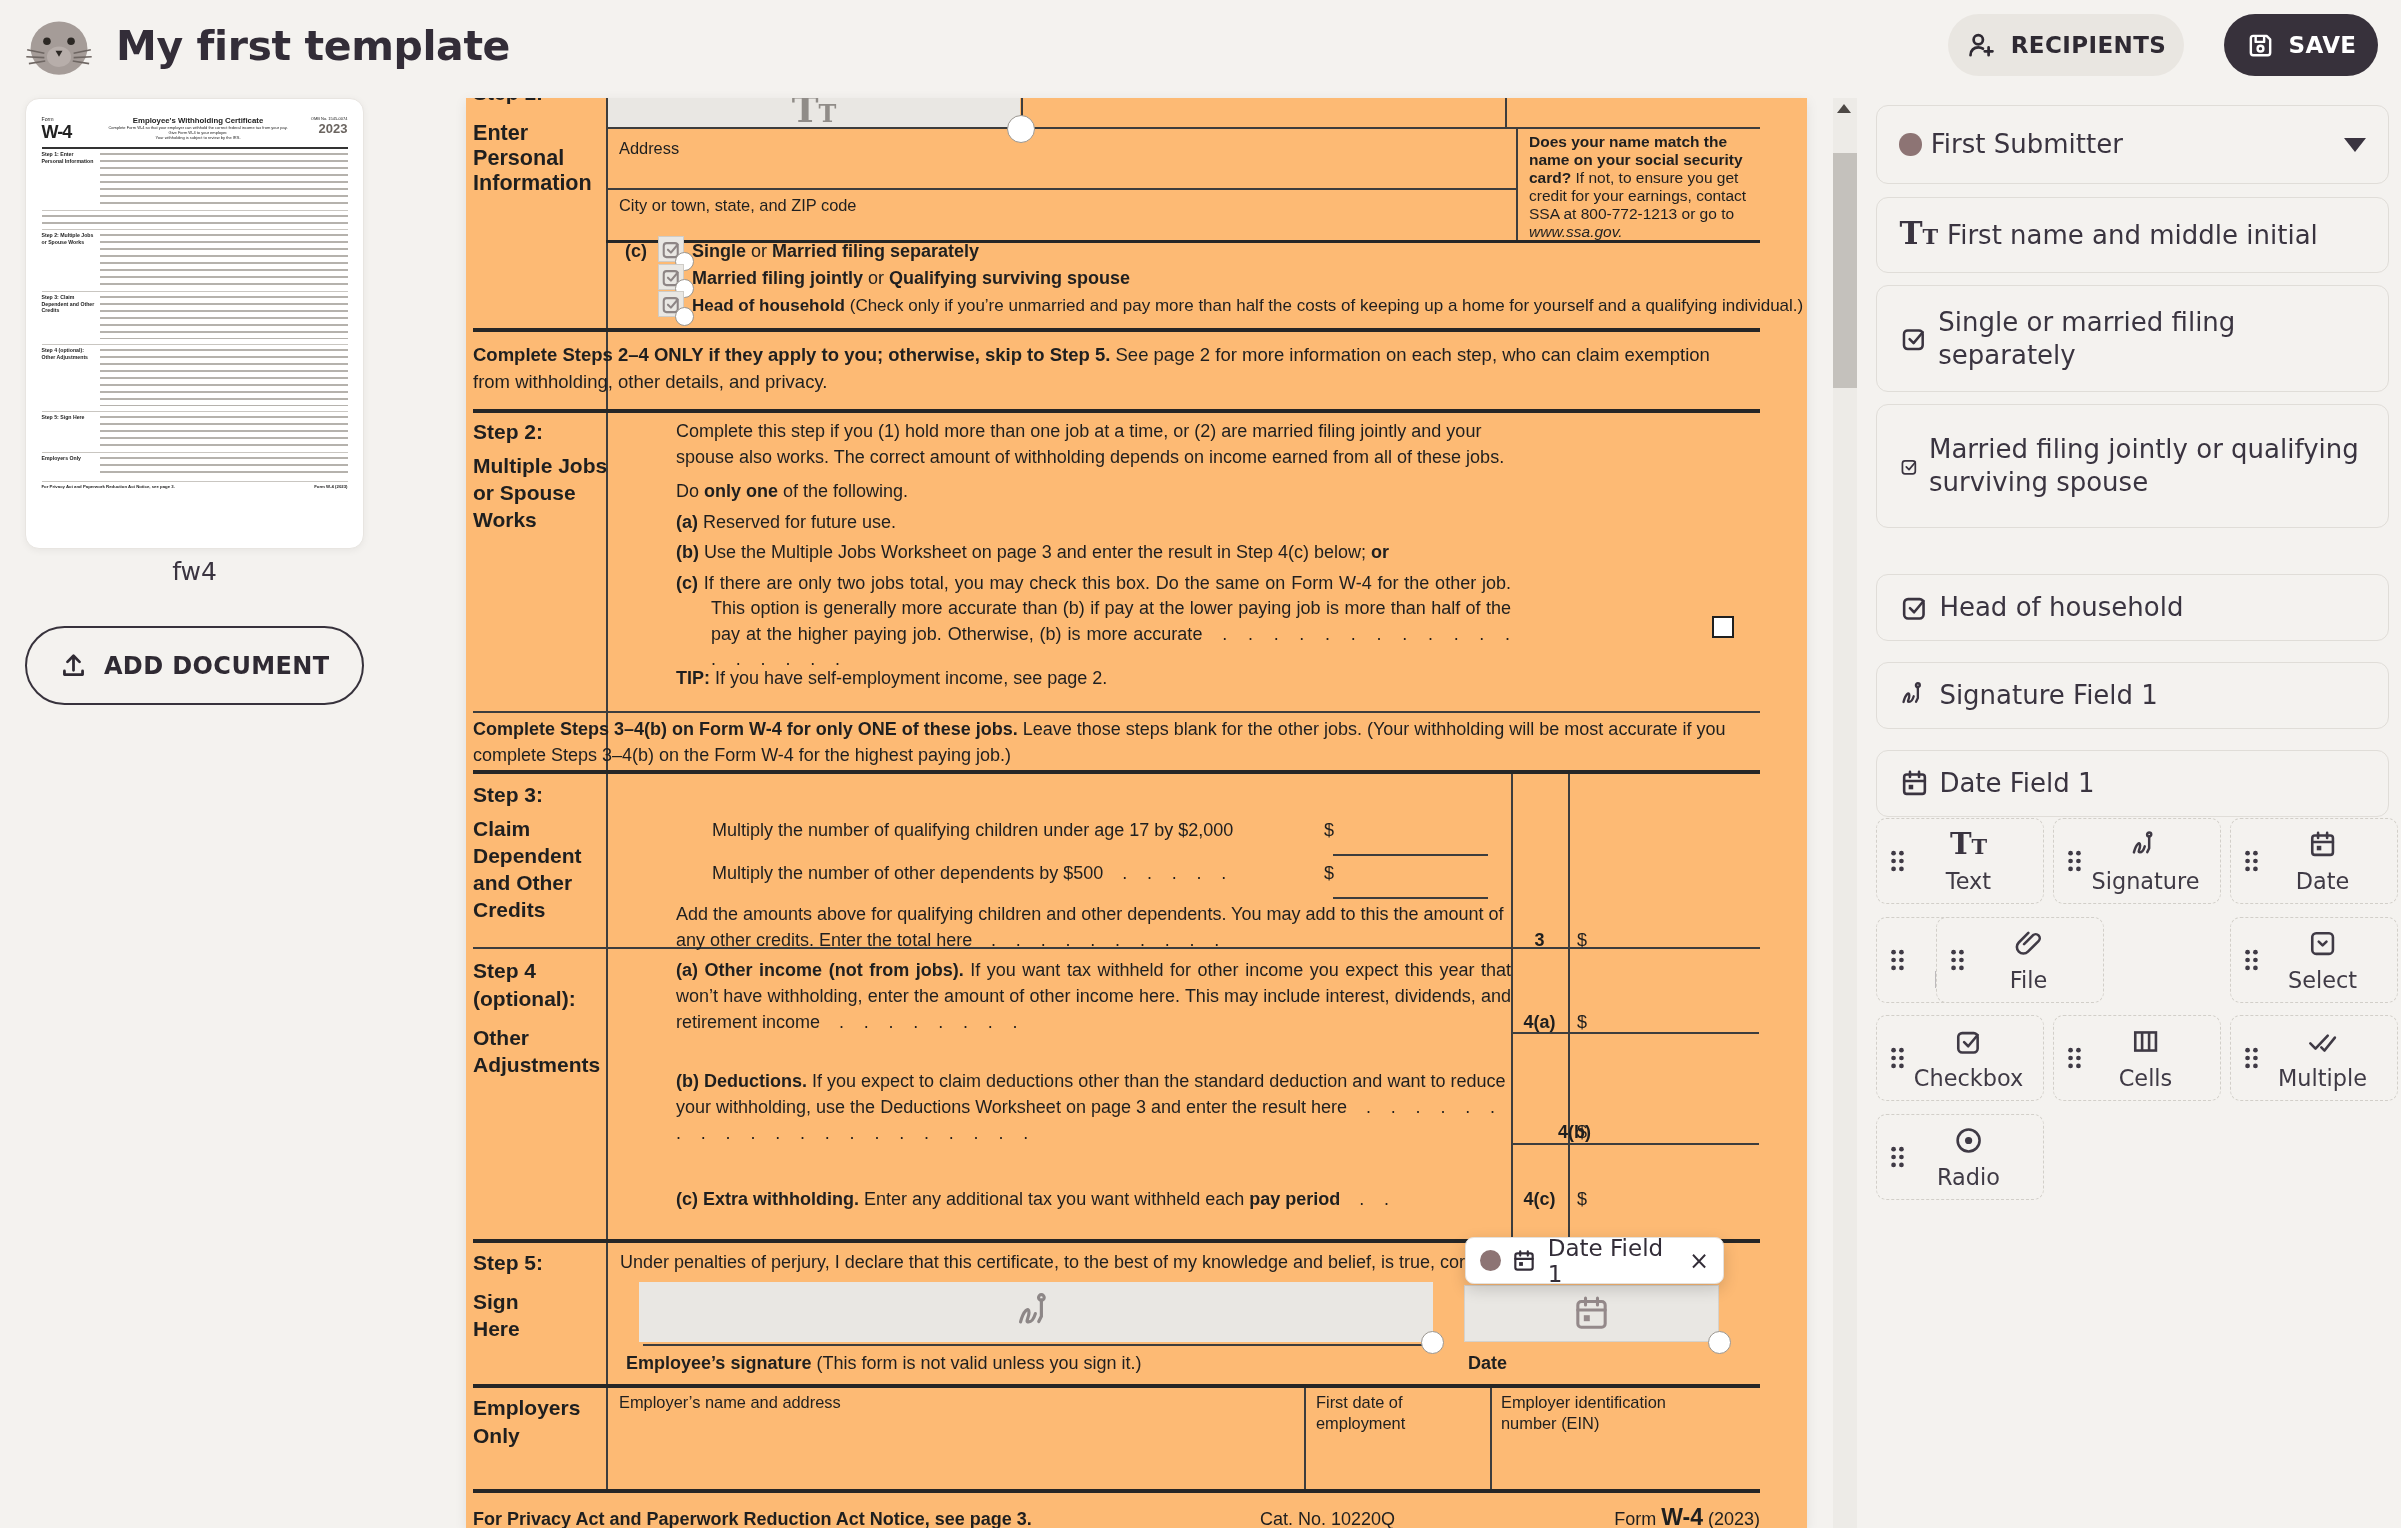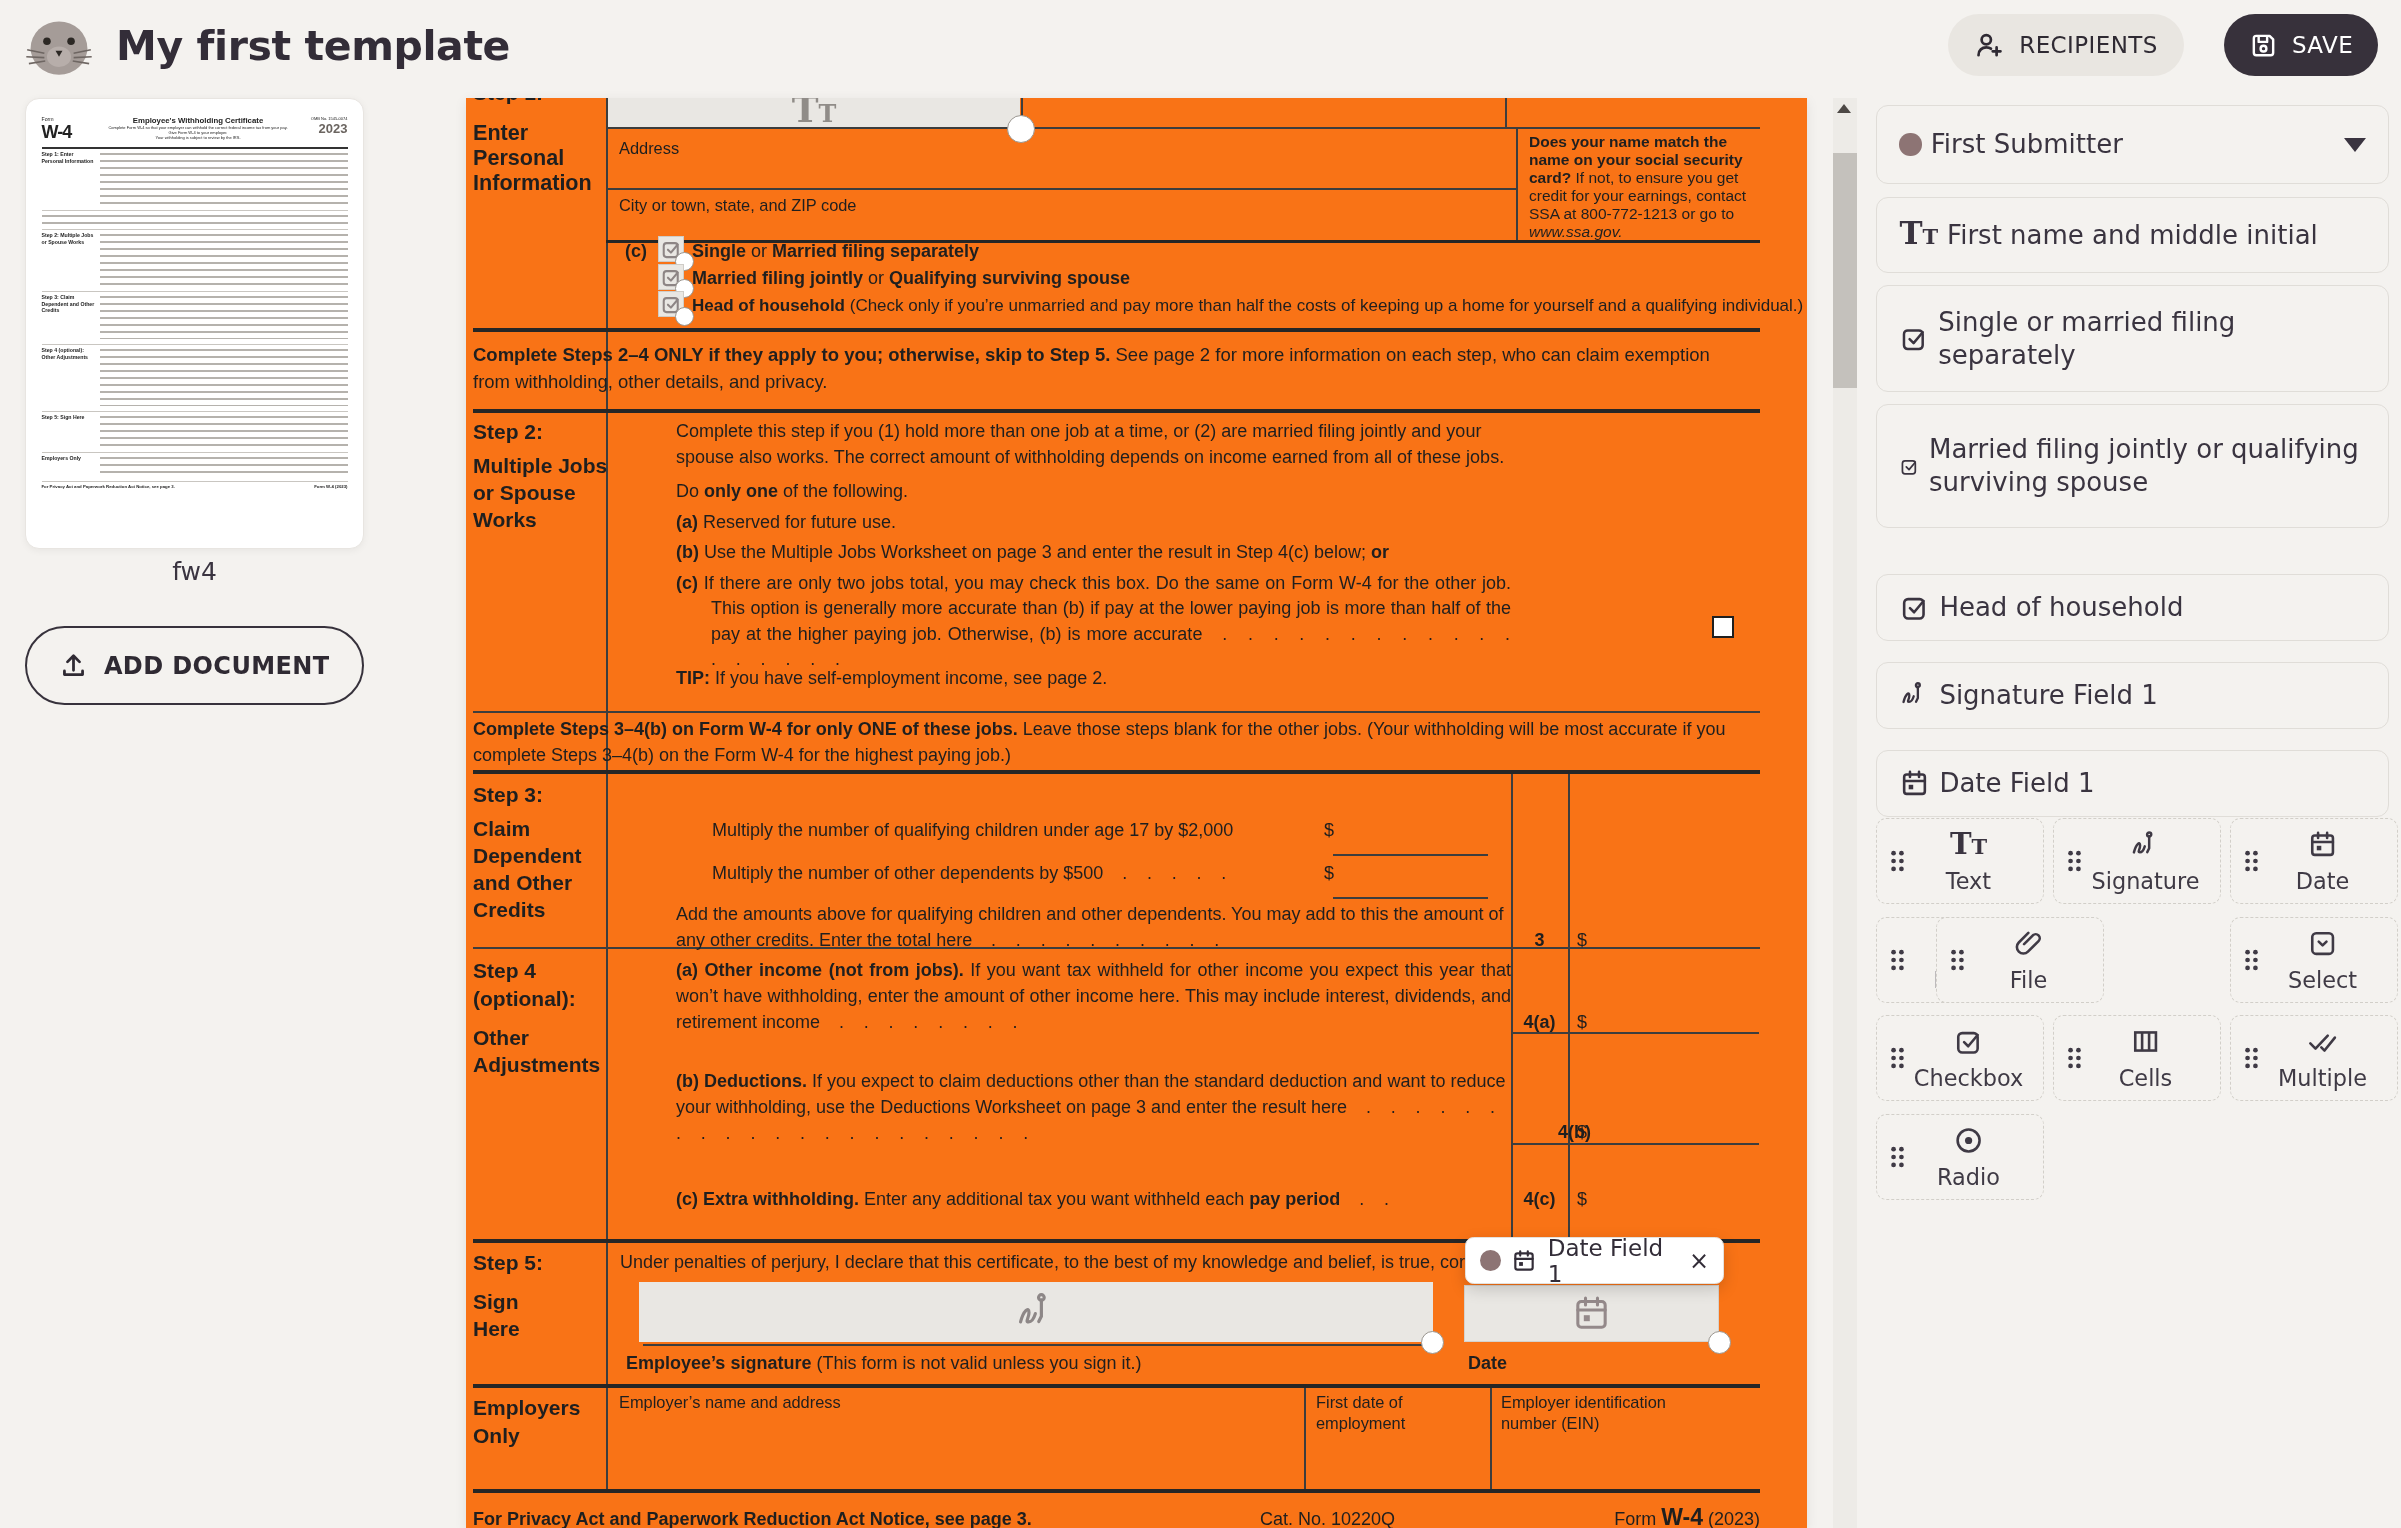--- a/index.html
+++ b/index.html
@@ -7,21 +7,21 @@
               font-family:"DejaVu Sans","Liberation Sans",sans-serif; color:#332d38; }
   .abs { position:absolute; }
   svg { display:block; }
 
   
   .header { position:absolute; left:0; top:0; width:2401px; height:98px; }
   .title { position:absolute; left:116px; top:22.4px; font-size:41px; font-weight:700; letter-spacing:-0.4px; color:#332d38;text-align:center; }
   .pill { position:absolute; top:14px; height:62px; border-radius:35px; display:flex; align-items:center; justify-content:center; gap:14px; cursor:pointer; }
   .pill-recipients { left:1948px; width:236px; background:#e9e6e1; color:#2f2a33; }
   .pill-save { left:2224px; width:154px; background:#37313b; color:#ffffff; }
-  .pill span { font-size:23px; font-weight:400; letter-spacing:0.4px; }
+  .pill span { font-size:23px; font-weight:700; letter-spacing:0.4px; }
 
   
   .thumb-card { position:absolute; left:25px; top:98px; width:339px; height:451px; background:#ffffff;
                 border:0.9px solid #e8e5e1; border-radius:14px; box-shadow:0 1.7px 7px rgba(0,0,0,0.05); padding:17px 15.5px; cursor:pointer; }
   .doc-caption { position:absolute; left:25px; top:557px; width:339px; text-align:center; font-size:25px; color:#3a3440; }
   .add-doc { position:absolute; left:25px; top:626px; width:339px; height:79px; border:2.6px solid #37323c; border-radius:40px;
              display:flex; align-items:center; justify-content:center; gap:15.5px; cursor:pointer; }
   .add-doc span { font-size:24px; font-weight:700; letter-spacing:0.4px; color:#2f2a33; }
 
   
@@ -29,21 +29,21 @@
   .m-head { display:flex; border-bottom:2.6px solid #333; padding-bottom:3.5px; }
   .m-w4 { width:64px; } .m-w4 .f { font-size:5.2px; } .m-w4 .b { font-size:18px; font-weight:700; letter-spacing:-0.9px; }
   .m-c { flex:1; text-align:center; } .m-c .t { font-size:7.8px; font-weight:700; } .m-c .s { font-size:4px; line-height:5.2px; }
   .m-r { width:57px; text-align:right; } .m-r .o { font-size:4px; } .m-r .y { font-size:13px; font-weight:700; color:#6b6560; }
   .m-row { display:flex; border-bottom:0.9px solid #c9c6c1; }
   .m-lab { width:53px; font-size:5.2px; font-weight:700; padding-top:2.6px; line-height:6.5px; }
   .mstripe { flex:1; margin:4.3px 0 4.3px 5.2px; background:repeating-linear-gradient(to bottom,#b5b2ad 0 2.2px,transparent 2.2px 7px); }
   .m-foot { display:flex; justify-content:space-between; font-size:4.3px; font-weight:700; padding-top:2.6px; }
 
   
-  .page { position:absolute; left:466px; top:98px; width:1341px; height:1430px; background:#f97316;
+  .page { position:absolute; left:466px; top:98px; width:1341px; height:1430px; background:#fdba74;
           box-shadow:0 2.6px 12px rgba(0,0,0,0.08); overflow:hidden; font-family:"Liberation Sans",sans-serif; color:#1f1f1f; }
   .hl { position:absolute; background:#3d3d3d; height:1.7px; }
   .hl.thick { height:3.5px; background:#262626; }
   .vl { position:absolute; background:#3d3d3d; width:1.7px; }
   .ft { position:absolute; font-size:18px; line-height:26px; }
   .f19 { font-size:16.4px; line-height:21px; }
   .fb { font-weight:700;text-align:center; }
   .fstep { position:absolute; font-size:21px; line-height:27px; font-weight:700; }
   .dots { word-spacing:13px; letter-spacing:0.9px; }
   .just { text-align:justify; }

